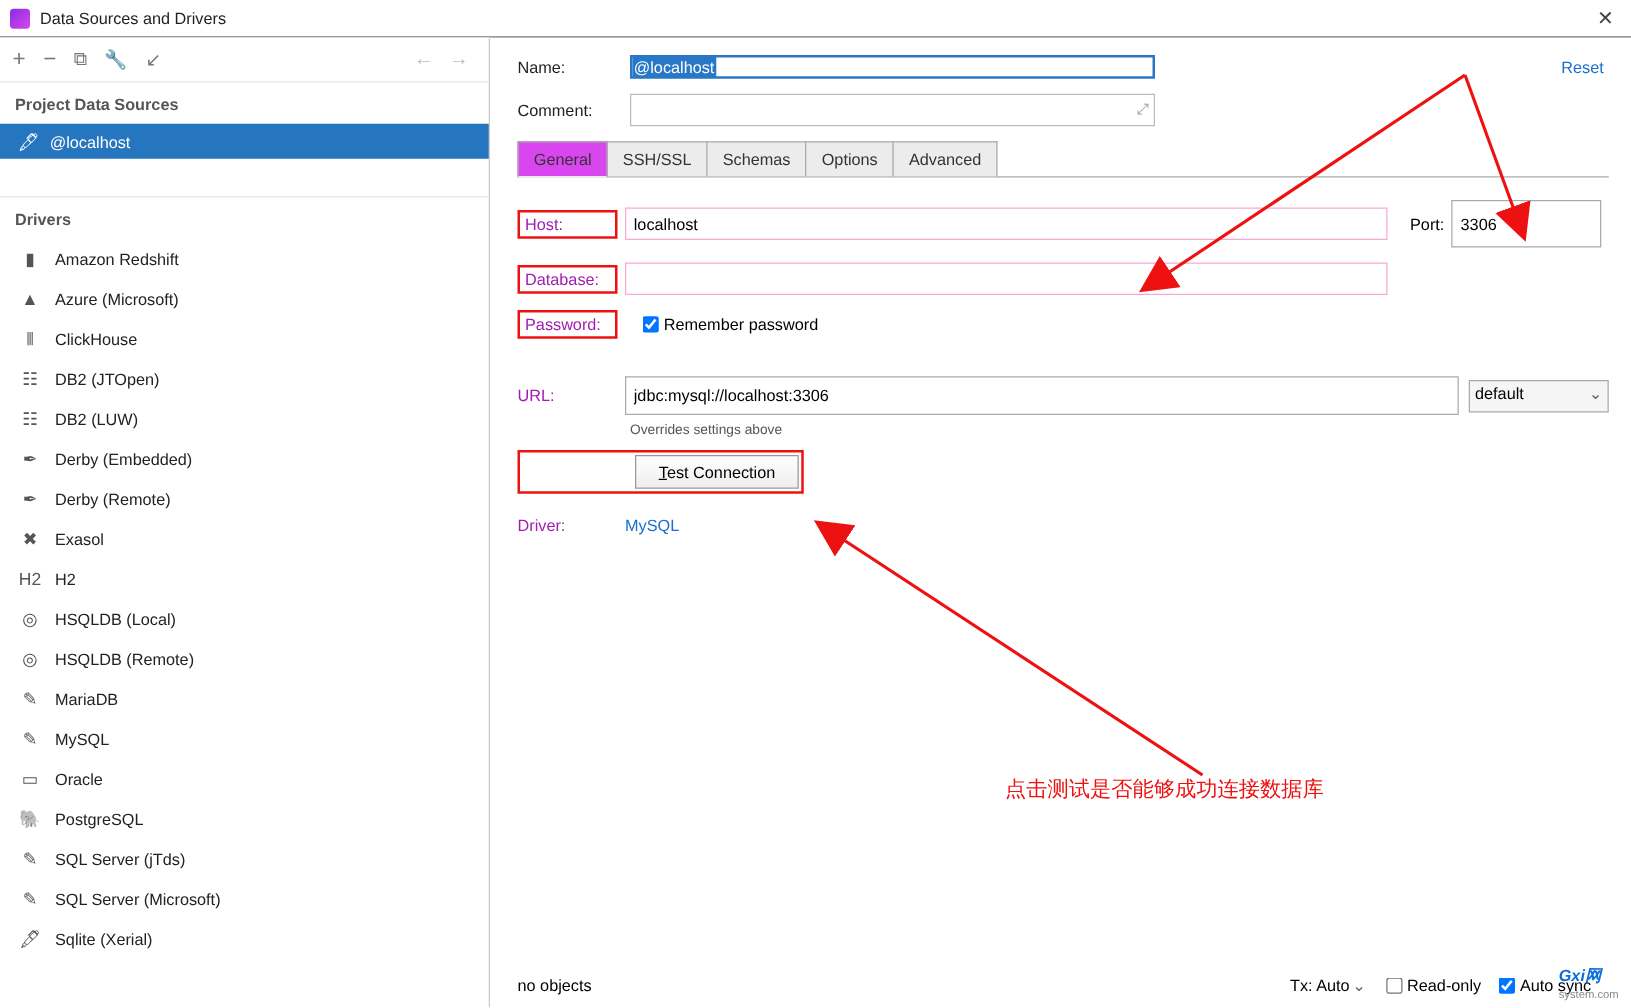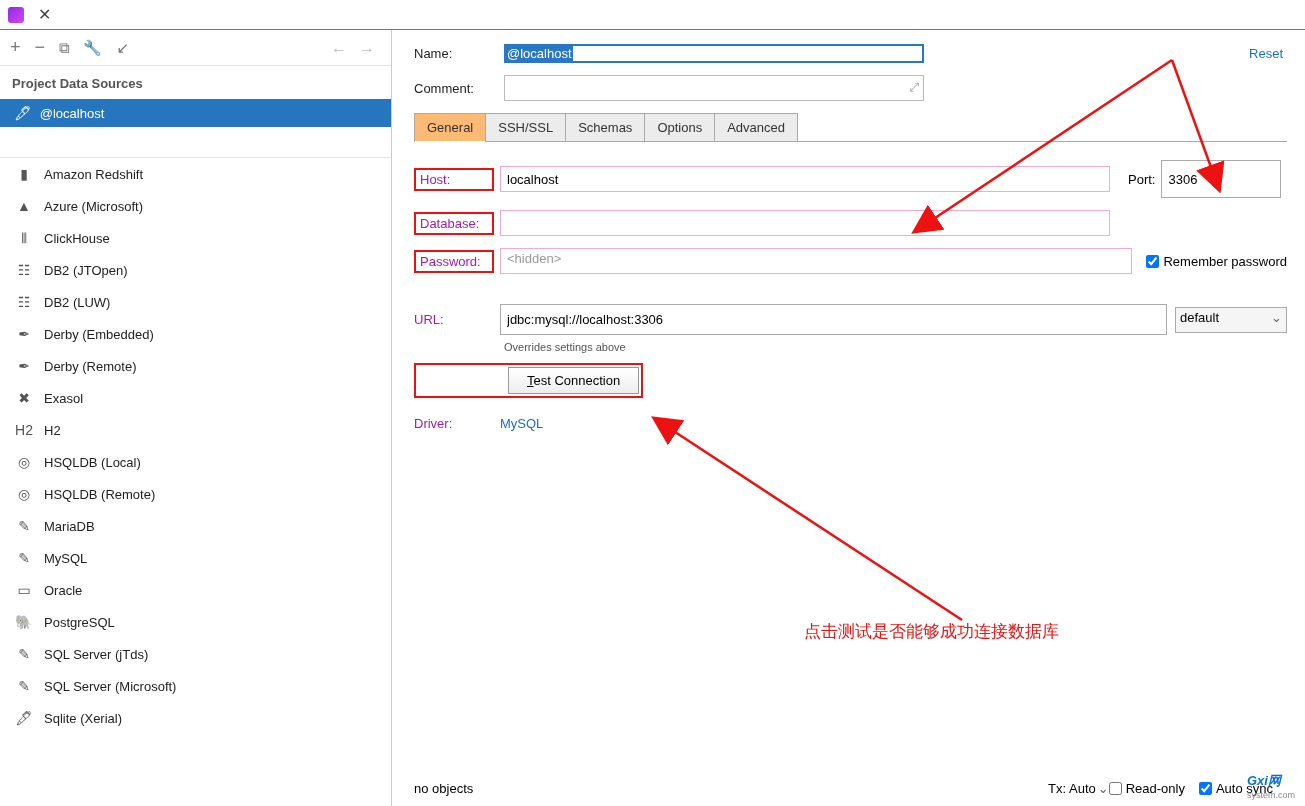--- a/index.html
+++ b/index.html
@@ -25,52 +25,53 @@
 .right{flex:1;padding:14px 18px 10px 22px;display:flex;flex-direction:column;position:relative;}
 .row{display:flex;align-items:center;margin-bottom:12px;}
 .lbl{width:90px;color:#222;}
 .name-inp{width:420px;border:2px solid #2978c8;background:#fff;}
 .name-inp .sel{background:#2978c8;color:#fff;padding:1px 1px;}
 .comment-box{width:420px;height:26px;border:1px solid #bbb;position:relative;}
 .comment-box .expand{position:absolute;right:4px;top:4px;color:#999;font-size:12px;}
 .reset{position:absolute;right:22px;top:16px;color:#1a6fce;cursor:pointer;}
 .tabs{display:flex;border-bottom:1px solid #aaa;margin-bottom:18px;}
 .tab{padding:6px 12px;border:1px solid #aaa;border-bottom:none;background:#ececec;margin-right:-1px;color:#333;cursor:pointer;}
-.tab.active{background:#fdba74;position:relative;}
+.tab.active{background:#d946ef;position:relative;}
 .tab.active::after{content:"";position:absolute;left:0;right:0;bottom:-1px;height:1px;background:#fff;}
 .form-row{display:flex;align-items:center;margin-bottom:12px;}
 .flbl{width:80px;color:#a21caf;}
 .redbox{border:2px solid #e11;padding:2px 4px;margin-right:6px;}
 .finp{flex:1;height:26px;border:1px solid #f9a8d4;padding:2px 6px;}
 .port-lbl{margin-left:18px;margin-right:6px;}
 .port-inp{width:120px;height:26px;border:1px solid #aaa;padding:18px 6px;}
 .remember{margin-left:14px;display:flex;align-items:center;font-size:12px;}
 .remember input{margin-right:4px;}
 .hidden-ph{color:#999;}
 .url-inp{flex:1;height:31px;border:1px solid #aaa;padding:2px 6px;}
 .url-sel{width:112px;height:26px;border:1px solid #aaa;margin-left:8px;padding:2px 4px;background:#f5f5f5;}
 .override{font-size:11px;color:#555;margin-left:90px;margin-top:-6px;margin-bottom:10px;}
 .test-btn{margin-left:90px;display:inline-block;border:1px solid #999;background:linear-gradient(#fff,#eee);padding:5px 18px;cursor:pointer;}
 .test-wrap{display:inline-block;border:2px solid #e11;padding:2px;}
 .driver-link{color:#1a6fce;cursor:pointer;}
 .bottom-bar{position:absolute;bottom:10px;left:22px;right:18px;display:flex;align-items:center;}
 .bottom-bar .bspacer{flex:1;}
-.bottom-bar .txauto{margin-right:0;display:flex;align-items:flex-end;}
+.bottom-bar .txauto{margin-right:16px;display:flex;align-items:flex-end;}
 .bottom-bar .chk{display:flex;align-items:center;margin-right:14px;}
 .bottom-bar .chk input{margin-right:4px;}
 .watermark{position:absolute;right:10px;bottom:6px;font-size:14px;color:#0a70d8;font-style:italic;font-weight:bold;}
 .watermark .sub{font-size:9px;color:#888;font-style:normal;font-weight:normal;display:block;text-align:right;}
 svg.arrows{position:absolute;top:0;left:0;pointer-events:none;}
 .cn-text{position:absolute;color:#e11;font-size:17px;}
 </style>
 </head>
 <body>
 
 <div class="titlebar">
   <div class="app-icon"></div>
+  <div class="title">Data Sources and Drivers</div>
   <div class="close">✕</div>
 </div>
 
 <div class="main">
   <div class="left">
     <div class="toolbar">
       <span class="tbtn">+</span>
       <span class="tbtn">−</span>
       <span class="tbtn small">⧉</span>
       <span class="tbtn small">🔧</span>
@@ -78,20 +79,21 @@
       <span class="spacer"></span>
       <span class="nav-arrow">←</span>
       <span class="nav-arrow">→</span>
     </div>
     <div class="section-header">Project Data Sources</div>
     <div class="ds-item">
       <span class="feather">🖋</span>
       <span>@localhost</span>
     </div>
     <div class="drivers-sep"></div>
+    <div class="section-header">Drivers</div>
     <div class="drivers-list" id="drivers-list">
         <div class="drv">
           <span class="ic">▮</span>
           <span>Amazon Redshift</span>
         </div>
         <div class="drv">
           <span class="ic">▲</span>
           <span>Azure (Microsoft)</span>
         </div>
         <div class="drv">
@@ -191,21 +193,20 @@
     </div>
 
     <div class="form-row">
       <span class="flbl redbox">Database:</span>
       <input class="finp" style="max-width: 610px;" value="">
     </div>
 
 
     <div class="form-row">
       <span class="flbl redbox">Password:</span>
-      <div class="finp hidden-ph" style="max-width:660px">&lt;hidden&gt;</div>
       <label class="remember">
           <input type="checkbox" checked="" style="">
           <span>Remember password</span>
         </label>
     </div>
 
     <div class="form-row" style="margin-top:18px">
       <span class="flbl" style="width:86px">URL:</span>
       <input class="url-inp" value="jdbc:mysql://localhost:3306" style="">
       <div class="url-sel"><span>default</span> <span style="float:right;color:#666">⌄</span></div>

